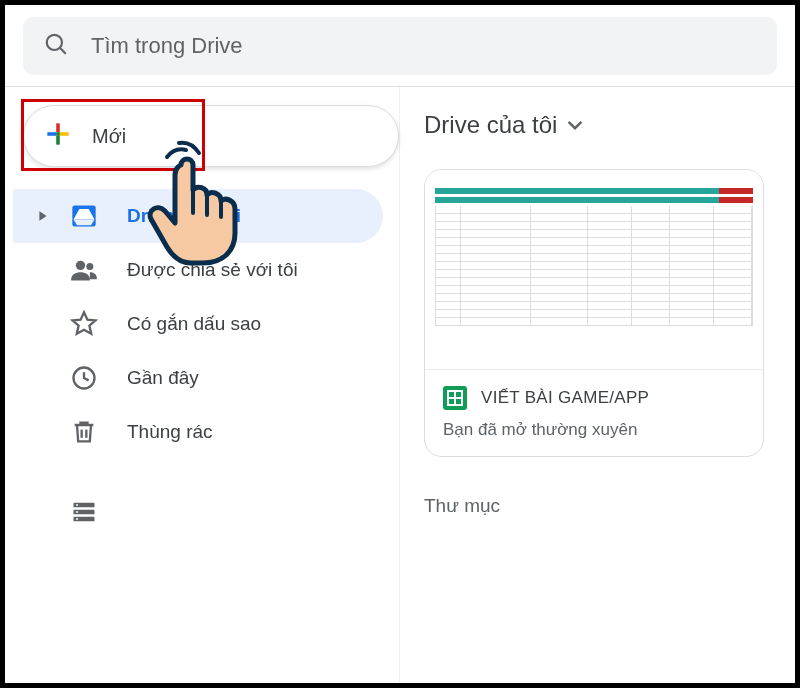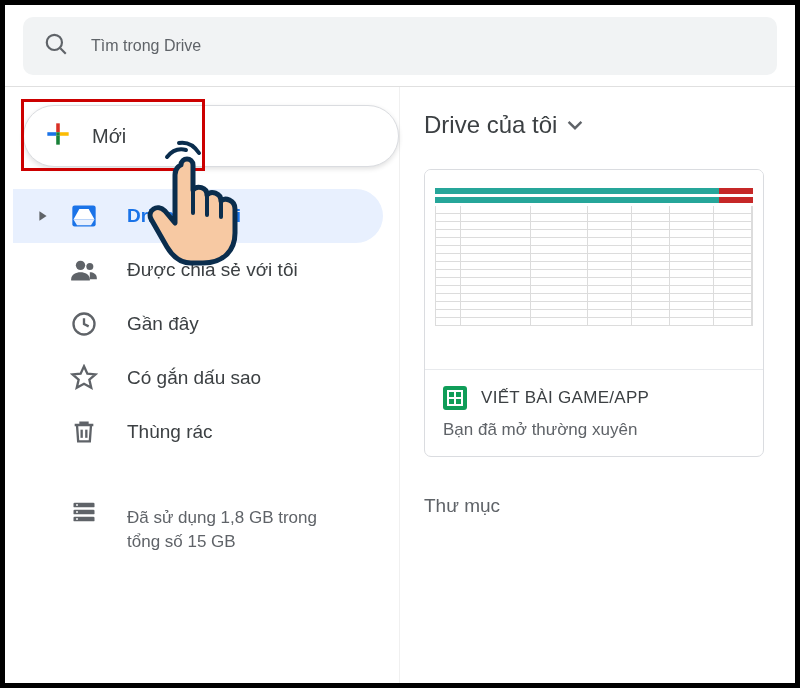--- a/index.html
+++ b/index.html
@@ -6,21 +6,21 @@
 body { width: 800px; height: 688px; background: #fff; position: relative; border: 5px solid #000; overflow: hidden; }
 
 
 .header { display: flex; align-items: center; height: 82px; border-bottom: 1px solid #e0e0e0; padding: 0 18px; gap: 20px; }
 .logo-wrap { display: flex; align-items: center; gap: 14px; width: 380px; }
 .drive-logo svg { width: 52px; height: 52px; }
 .app-title { font-size: 30px; color: #5f6368; font-weight: 400; }
 
 .search-bar { flex: 1; height: 58px; background: #f1f3f4; border-radius: 10px; display: flex; align-items: center; padding: 0 20px; gap: 22px; }
 .search-bar .s-icon svg { width: 26px; height: 26px; }
-.search-placeholder { font-size: 16px; color: #5f6368; }
+.search-placeholder { font-size: 22px; color: #5f6368; }
 
 
 .content { display: flex; height: calc(100% - 82px); }
 .sidebar { width: 395px; padding: 18px 0 0 8px; border-right: 1px solid #f0f0f0; }
 .main { flex: 1; padding: 24px 18px 0 24px; overflow: hidden; }
 
 
 .new-btn-wrap { position: relative; padding-left: 10px; margin-bottom: 22px; }
 .new-btn { display: flex; align-items: center; gap: 18px; background: #fff; border: 1px solid #dadce0; border-radius: 32px; padding: 12px 32px 12px 18px; box-shadow: 0 2px 5px rgba(0,0,0,0.12); }
 .new-btn-label { font-size: 20px; color: #3c4043; font-weight: 500; }
@@ -37,21 +37,21 @@
 .nav li.collapsed .caret svg { width: 12px; height: 12px; }
 .nav li.storage { margin-top: 26px; align-items: flex-start; }
 .storage-sub { font-size: 17px; color: #5f6368; margin-top: 8px; line-height: 1.4; width: 220px; }
 
 
 .crumb { display: flex; align-items: center; gap: 10px; font-size: 24px; color: #3c4043; margin-bottom: 30px; }
 .crumb svg { width: 16px; height: 16px; }
 
 .section-label { color: #5f6368; font-size: 19px; margin-bottom: 18px; }
 
-.qa-card { width: 340px; border: 1px solid #dadce0; border-radius: 7px; overflow: hidden; }
+.qa-card { width: 340px; border: 1px solid #dadce0; border-radius: 18px; overflow: hidden; }
 .qa-preview { height: 200px; background: #fff; display: flex; justify-content: center; padding: 18px 10px 0; border-bottom: 1px solid #e8eaed; }
 .qa-sheet { width: 100%; }
 .sheet-hdr { height: 6px; display: flex; margin-bottom: 3px; }
 .sheet-hdr .bar-teal { flex: 1; background: #26a69a; }
 .sheet-hdr .bar-red { width: 34px; background: #c62828; }
 .sheet-rows .r { height: 8px; border: 1px solid #dcdcdc; border-top: none; display: flex; }
 .sheet-rows .r span { border-right: 1px solid #dcdcdc; }
 .qa-meta { padding: 16px 18px; }
 .qa-title-row { display: flex; align-items: center; gap: 14px; margin-bottom: 10px; }
 .sheets-icon { width: 24px; height: 24px; background: #0f9d58; border-radius: 3px; position: relative; }
@@ -131,34 +131,34 @@
               <path d="M1 20c0-4 4-6 8-6s8 2 8 6v1H1z"></path>
               <path d="M17 14c3 0 6 1.5 6 5v1h-6"></path>
             </svg>
         </span>
         <span>Được chia sẻ với tôi</span>
       </li>
       <li>
         <span class="caret"></span>
         <span class="nv-icon">
           <svg viewBox="0 0 24 24" fill="none" stroke="#5f6368" stroke-width="2">
+              <path d="M12 2l2.9 6.3 6.9.6-5.2 4.6 1.6 6.8L12 17l-6.2 3.3 1.6-6.8L2.2 8.9l6.9-.6z"></path>
+            </svg>
+        </span>
+        <span>Có gắn dấu sao</span>
+      </li>
+      <li>
+        <span class="caret"></span>
+        <span class="nv-icon">
+          <svg viewBox="0 0 24 24" fill="none" stroke="#5f6368" stroke-width="2">
               <circle cx="12" cy="12" r="9"></circle>
               <path d="M12 7v5l4 2"></path>
             </svg>
         </span>
         <span>Gần đây</span>
-      </li>
-      <li>
-        <span class="caret"></span>
-        <span class="nv-icon">
-          <svg viewBox="0 0 24 24" fill="none" stroke="#5f6368" stroke-width="2">
-              <path d="M12 2l2.9 6.3 6.9.6-5.2 4.6 1.6 6.8L12 17l-6.2 3.3 1.6-6.8L2.2 8.9l6.9-.6z"></path>
-            </svg>
-        </span>
-        <span>Có gắn dấu sao</span>
       </li>
       <li>
         <span class="caret"></span>
         <span class="nv-icon">
           <svg viewBox="0 0 24 24" fill="none" stroke="#5f6368" stroke-width="2">
               <path d="M4 6h16M9 6V4h6v2M6 6l1 14h10l1-14"></path>
               <line x1="10" y1="10" x2="10" y2="17"></line>
               <line x1="14" y1="10" x2="14" y2="17"></line>
             </svg>
         </span>
@@ -170,21 +170,20 @@
           <svg viewBox="0 0 24 24" fill="#5f6368">
               <rect x="3" y="4" width="18" height="4" rx="1"></rect>
               <rect x="3" y="10" width="18" height="4" rx="1"></rect>
               <rect x="3" y="16" width="18" height="4" rx="1"></rect>
               <circle cx="6" cy="6" r=".8" fill="#fff"></circle>
               <circle cx="6" cy="12" r=".8" fill="#fff"></circle>
               <circle cx="6" cy="18" r=".8" fill="#fff"></circle>
             </svg>
         </span>
         <div>
-          <div class="storage-sub">Đã sử dụng 1,8 GB trong tổng số 15 GB</div>
         </div>
       </li>
     </ul>
   </aside>
 
   <main class="main">
     <div class="crumb">
       <span>Drive của tôi</span>
       <span><svg viewBox="0 0 10 10">
             <path d="M1 3 L5 7 L9 3" fill="none" stroke="#5f6368" stroke-width="1.5"></path>

